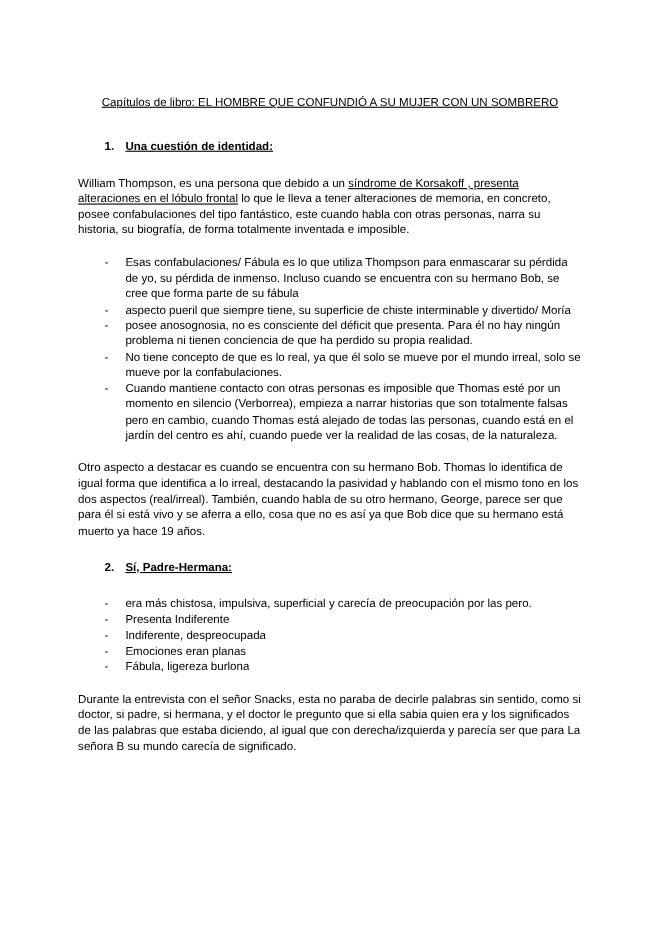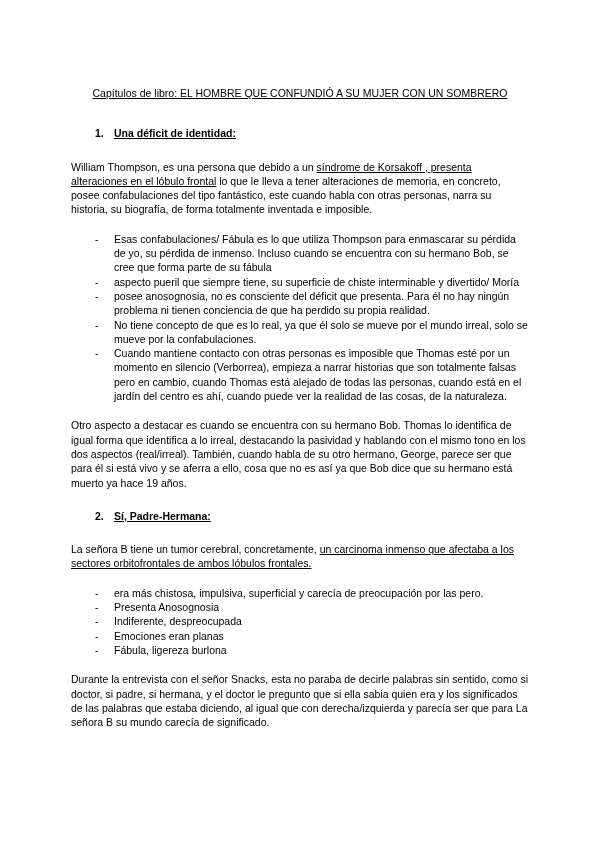--- a/index.html
+++ b/index.html
@@ -65,21 +65,21 @@
 </style>
 </head>
 <body>
 
 <div class="page">
 
   <div class="doc-title">Capítulos de libro: EL HOMBRE QUE CONFUNDIÓ A SU MUJER CON UN SOMBRERO</div>
 
   <div class="section-heading">
     <span class="num">1.</span>
-    <span class="heading-text">Una déficit de identidad:</span>
+    <span class="heading-text">Una cuestión de identidad:</span>
   </div>
 
   <p class="para"><span>William Thompson, es una persona que debido a un </span><span class="u">síndrome de Korsakoff , presenta alteraciones en el lóbulo frontal</span><span> lo que le lleva a tener alteraciones de memoria, en concreto, posee confabulaciones del tipo fantástico, este cuando habla con otras personas, narra su historia, su biografía, de forma totalmente inventada e imposible.</span></p>
 
   <div class="dash-list">
     <div class="dash-item">
       <span class="marker">-</span>
       <span class="item-text">Esas confabulaciones/ Fábula es lo que utiliza Thompson para enmascarar su pérdida de yo, su pérdida de inmenso. Incluso cuando se encuentra con su hermano Bob, se cree que forma parte de su fábula</span>
     </div>
     <div class="dash-item">
@@ -102,31 +102,30 @@
 
   <p class="para">Otro aspecto a destacar es cuando se encuentra con su hermano Bob. Thomas lo identifica de igual forma que identifica a lo irreal, destacando la pasividad y hablando con el mismo tono en los dos aspectos (real/irreal). También, cuando habla de su otro hermano, George, parece ser que para él si está vivo y se aferra a ello, cosa que no es así ya que Bob dice que su hermano está muerto ya hace 19 años.</p>
 
   <div class="section-gap"></div>
 
   <div class="section-heading">
     <span class="num">2.</span>
     <span class="heading-text">Sí, Padre-Hermana:</span>
   </div>
 
-  <p class="para"><span>La señora B tiene un tumor cerebral, concretamente, </span><span class="u">un carcinoma inmenso que afectaba a los sectores orbitofrontales de ambos lóbulos frontales.</span></p>
 
 
   <div class="dash-list">
     <div class="dash-item">
       <span class="marker">-</span>
       <span class="item-text">era más chistosa, impulsiva, superficial y carecía de preocupación por las pero.</span>
     </div>
     <div class="dash-item">
       <span class="marker">-</span>
-      <span class="item-text">Presenta Anosognosia</span>
+      <span class="item-text">Presenta Indiferente</span>
     </div>
     <div class="dash-item">
       <span class="marker">-</span>
       <span class="item-text">Indiferente, despreocupada</span>
     </div>
     <div class="dash-item">
       <span class="marker">-</span>
       <span class="item-text">Emociones eran planas</span>
     </div>
     <div class="dash-item">

